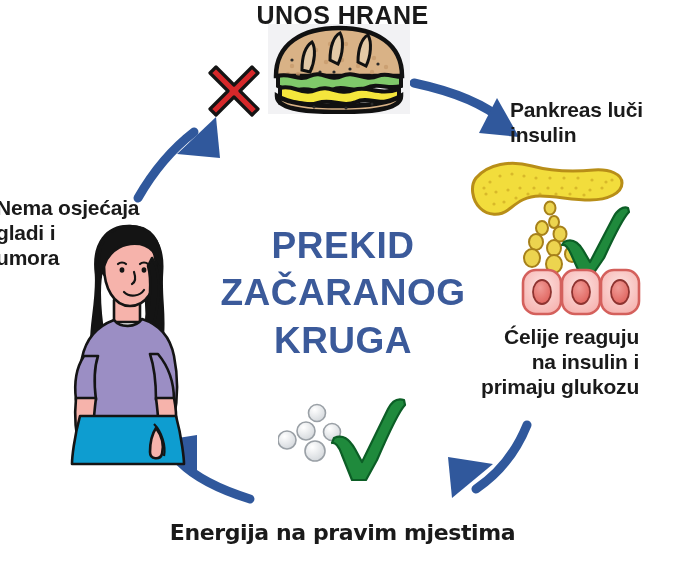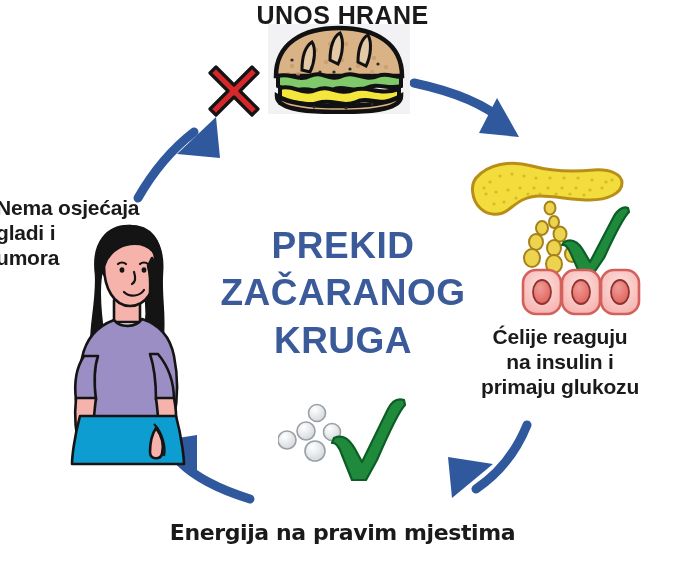--- a/index.html
+++ b/index.html
@@ -35,21 +35,21 @@
     letter-spacing: 0.4px;
   }
   #lbl-pankreas {
     left: 510px; top: 98px;
     font-size: 21px;
     text-align: left;
   }
   #lbl-celije {
     left: 481px; top: 325px;
     font-size: 21px;
-    text-align: center;
+    text-align: right;
   }
   #lbl-energija {
     left: 0; top: 520px;
     width: 685px;
     text-align: center;
     font-size: 22px;
     font-family: "DejaVu Sans", sans-serif;
     letter-spacing: -0.4px;
   }
   #lbl-nema {
@@ -303,20 +303,22 @@
       <path d="M62,70 C68,76 78,74 82,68"></path>
     </g>
     <g fill="#141414">
       <ellipse cx="60" cy="48" rx="2.4" ry="2.8"></ellipse>
       <ellipse cx="82" cy="48" rx="2.4" ry="2.8"></ellipse>
     </g>
   </svg>
 
   <div class="lbl" id="title-unos">UNOS HRANE</div>
 
+  <div class="lbl" id="lbl-pankreas">Pankreas luči
+insulin</div>
 
   <div class="lbl" id="lbl-celije">Ćelije reaguju
 na insulin i
 primaju glukozu</div>
 
   <div class="lbl" id="lbl-energija">Energija na pravim mjestima</div>
 
   <div class="lbl" id="lbl-nema">Nema osjećaja
 gladi i
 umora</div>

